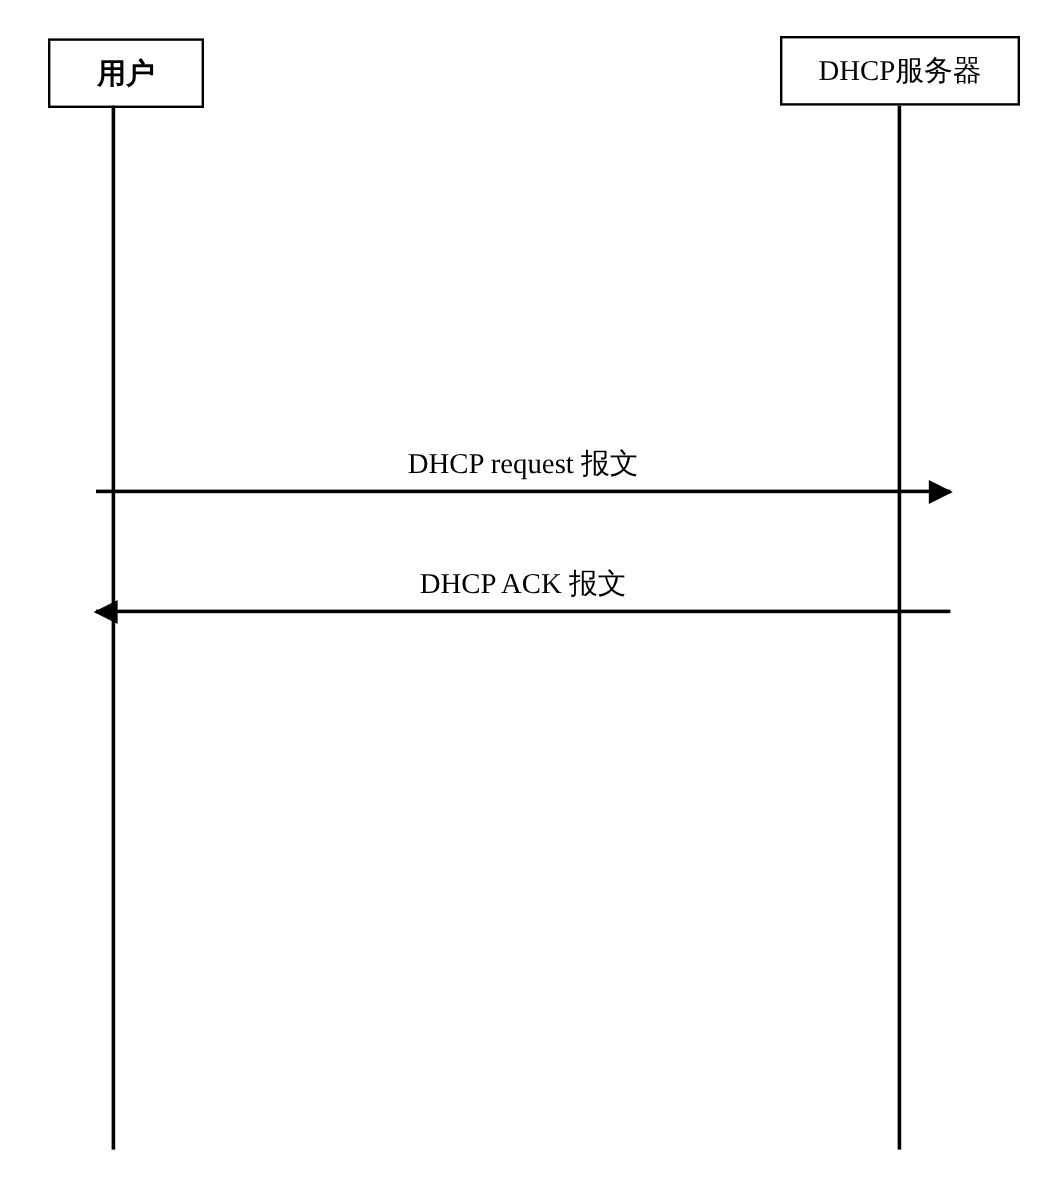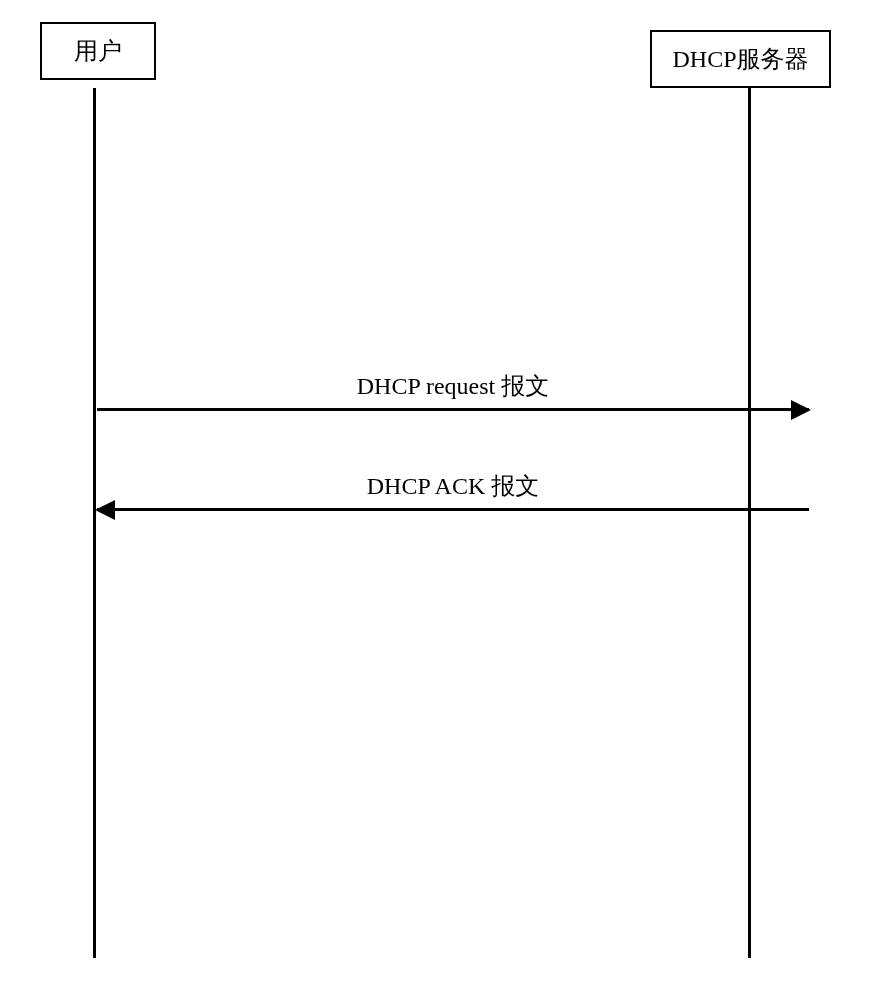--- a/index.html
+++ b/index.html
@@ -20,46 +20,47 @@
       background: #fff;
       padding: 12px 16px;
       font-size: 24px;
       text-align: center;
       display: flex;
       align-items: center;
       justify-content: center;
     }
     .participant-left {
       left: 40px;
-      top: 22px;
-      width: 116px;
+      top: 32px;
+      width: 130px;
       height: 58px;
+      font-weight: bold;
     }
     .participant-right {
       left: 650px;
       top: 30px;
-      width: 181px;
+      width: 200px;
       height: 58px;
     }
     .lifeline {
       position: absolute;
       width: 3px;
       background: #000;
       top: 88px;
       height: 870px;
     }
     .lifeline-left {
       left: 93px;
     }
     .lifeline-right {
       left: 748px;
     }
     .message {
       position: absolute;
-      left: 97px;
+      left: 80px;
       width: 712px;
     }
     .message-label {
       text-align: center;
       font-size: 24px;
       margin-bottom: 6px;
     }
     .arrow-line {
       height: 3px;
       background: #000;

